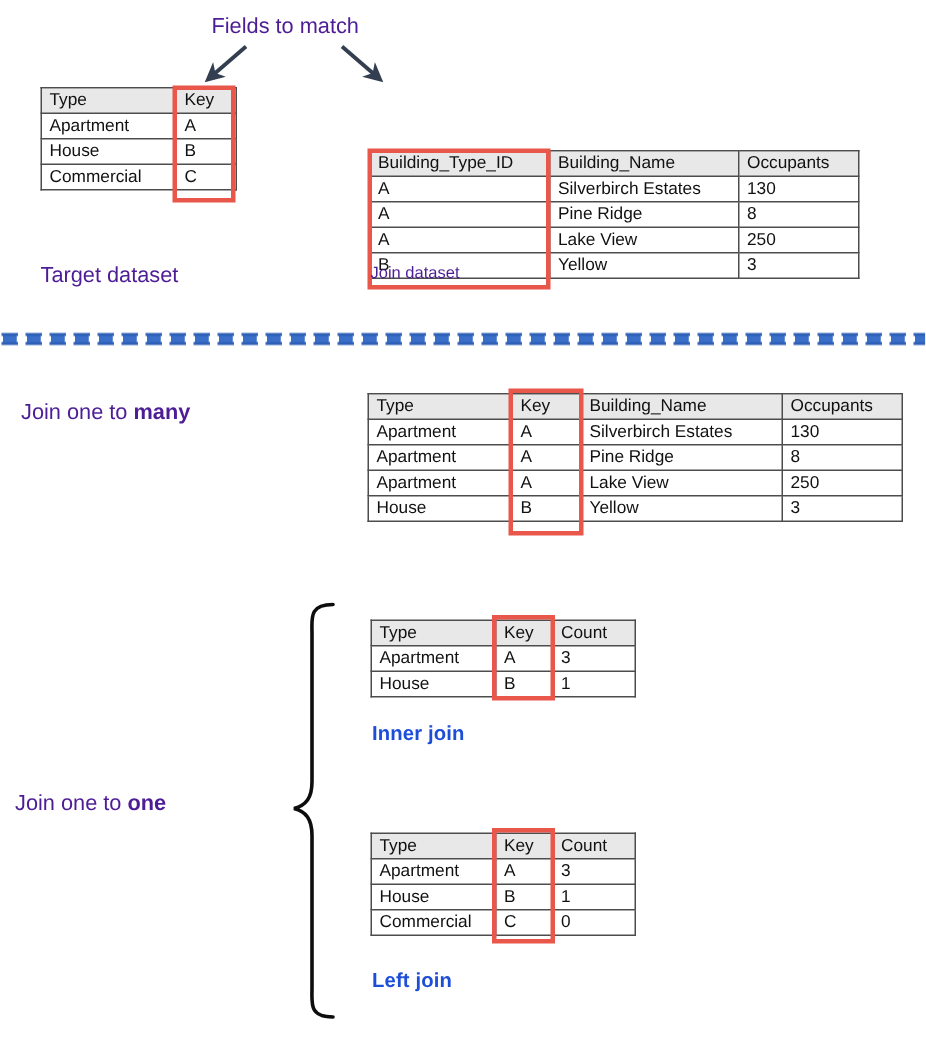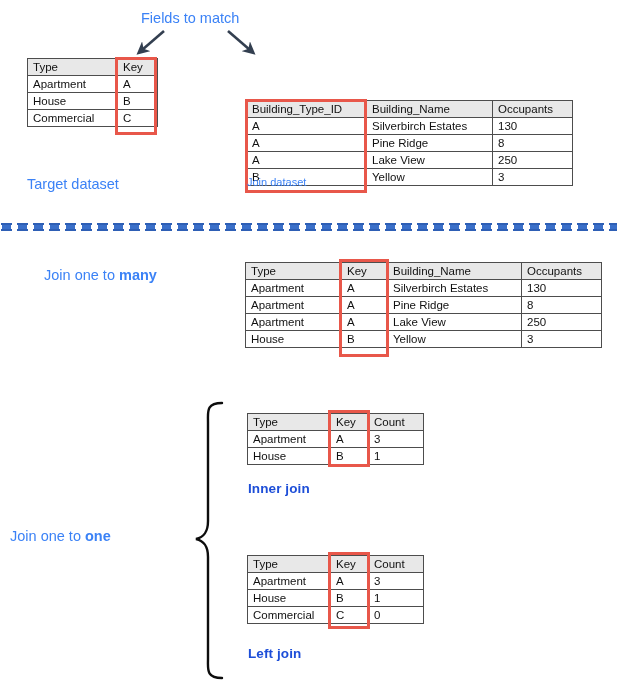--- a/index.html
+++ b/index.html
@@ -15,21 +15,21 @@
     font-family: "Liberation Sans", sans-serif;
     color: #1a1a1a;
   }
 
   
   .abs { position: absolute; }
 
   
   .label {
     font-size: 14.5px;
-    color: #3b82f6;
+    color: #4c1d95;
     white-space: nowrap;
     line-height: 1.2;
   }
   .label .bold { font-weight: bold; }
   .label-bold {
     font-size: 13.5px;
     font-weight: bold;
     color: #1d4ed8;
     white-space: nowrap;
     letter-spacing: 0.1px;
@@ -172,21 +172,21 @@
     <defs>
       <pattern id="dashpat" x="0" y="0" width="16" height="12" patternUnits="userSpaceOnUse">
         <path d="M1 1 H12 V3 H11 V7 H12 V9 H1 V7 H2 V3 H1 Z" fill="#2e5fb5"></path>
         <rect x="2" y="3" width="9" height="4" fill="#3a6fc9"></rect>
       </pattern>
     </defs>
     <rect x="0" y="0" width="617" height="12" fill="url(#dashpat)"></rect>
   </svg>
 </div>
 
-<div class="abs label" style="left:44px; top:267px;">
+<div class="abs label" style="left:14px; top:267px;">
   <span>Join one to </span><span class="bold">many</span>
 </div>
 
 <div class="abs" style="left:245px; top:262px;">
   <table class="grid" style="width:356px;">
     <colgroup>
         <col style="width:96px">
         <col style="width:46px">
         <col style="width:134px">
         <col style="width:80px">

